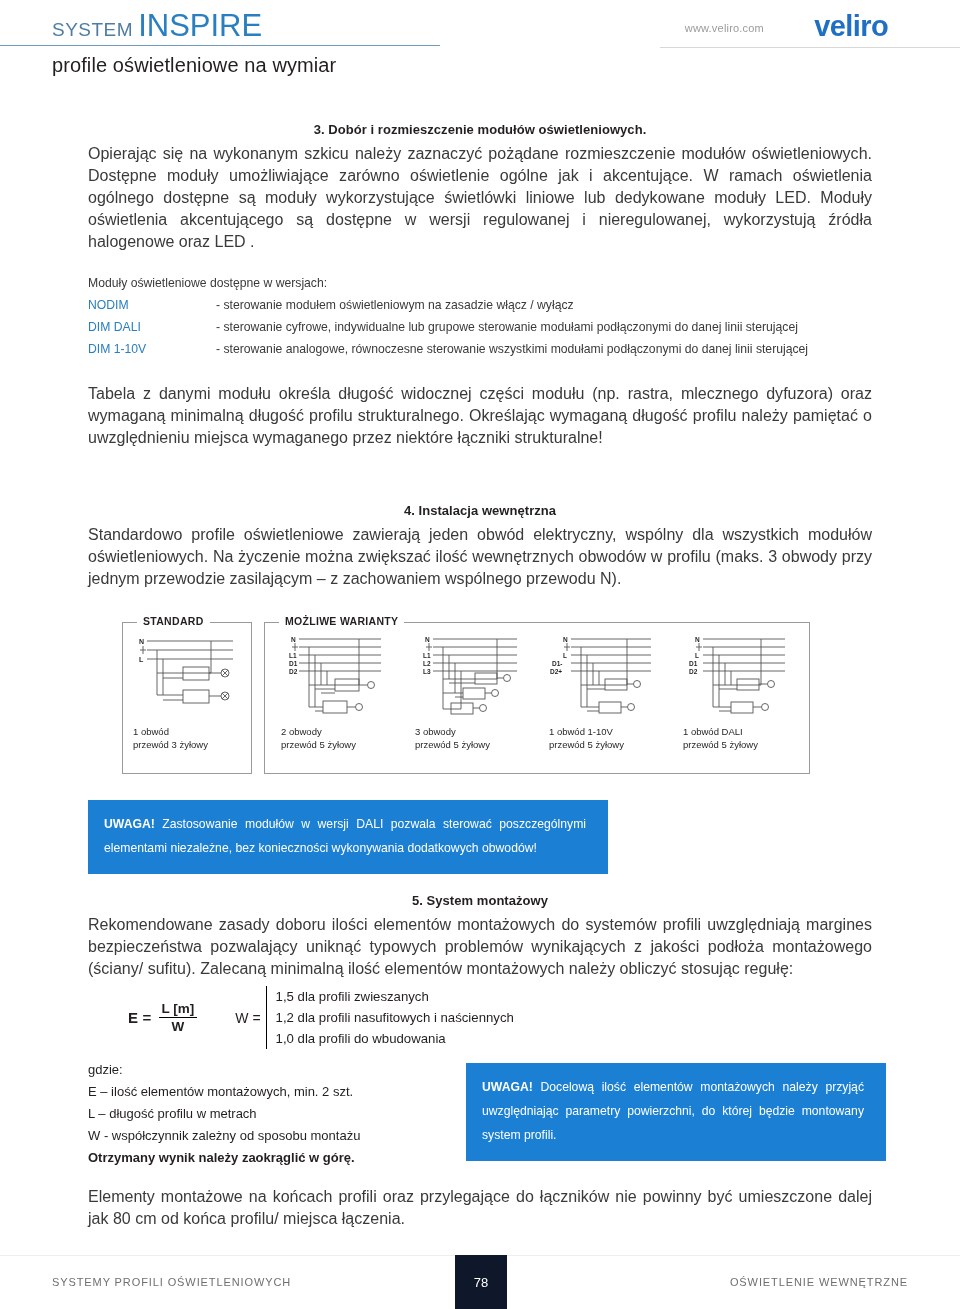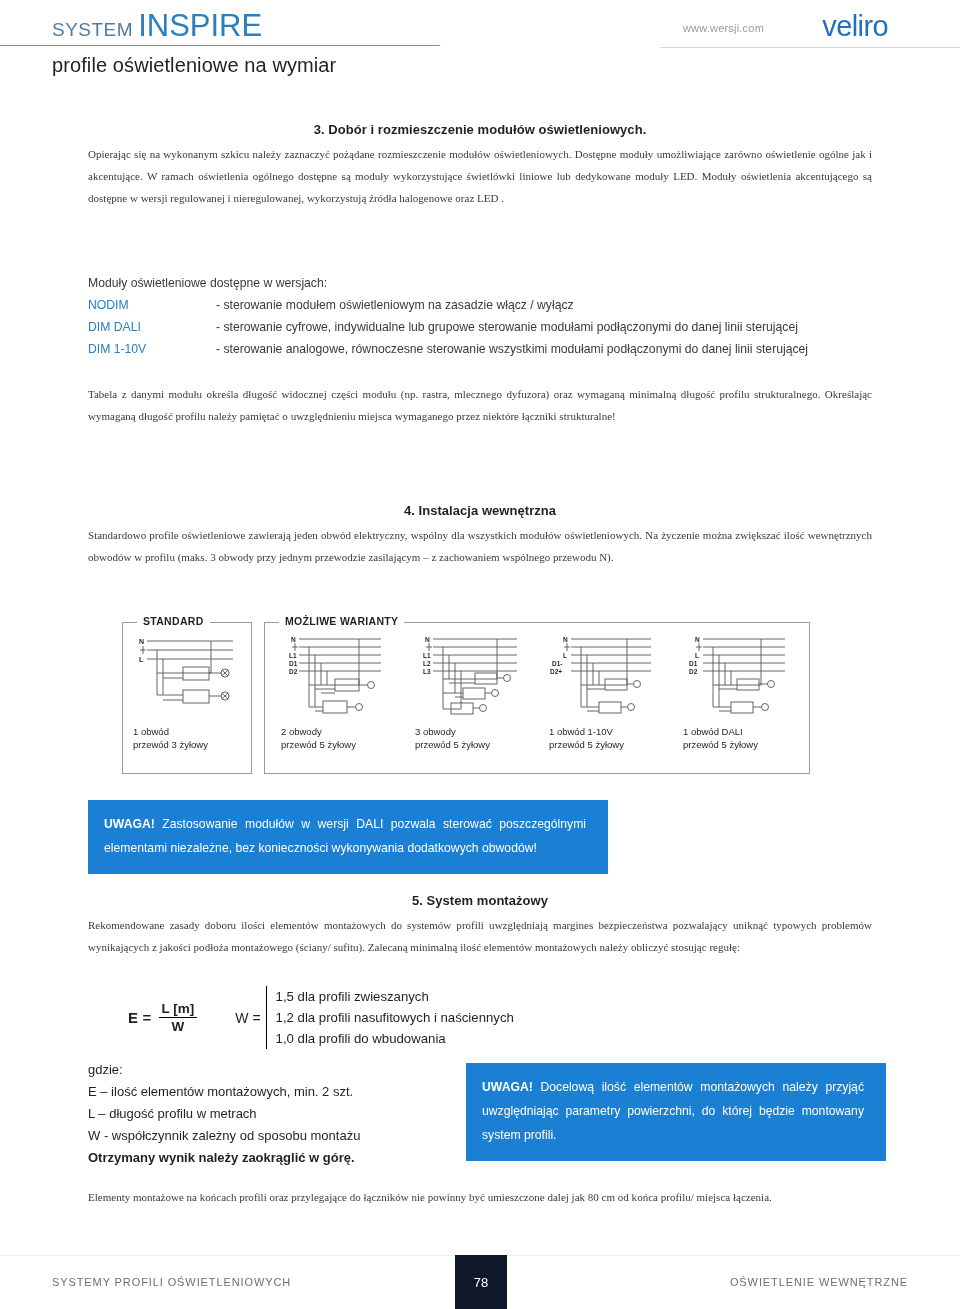--- a/index.html
+++ b/index.html
@@ -35,29 +35,29 @@
   .tagline {
     position: absolute; left: 52px; top: 54px;
     font-size: 20px; font-weight: 300; color: #231f20; letter-spacing: 0.1px;
   }
   .brand-url {
     position: absolute; right: 196px; top: 22px;
     font-size: 11px; color: #9b9b9b; letter-spacing: 0.2px;
   }
   .brand-veliro {
     position: absolute; right: 72px; top: 10px;
-    font-size: 29px; color: #1f6fc4; font-weight: 400; letter-spacing: -0.6px;
+    font-size: 29px; color: #1f6fc4; font-weight: 700; letter-spacing: -0.6px;
   }
   h3.sec {
     font-size: 13px; font-weight: 700; color: #231f20;
     margin: 0 0 6px 0; letter-spacing: 0.05px; text-align: center;
   }
   p.para {
-    font-size: 11px; line-height: 22px; color: #3a3a3a;
-    margin: 0; text-align: justify; letter-spacing: 0.01px; font-family: Liberation Serif, serif;
+    font-size: 16px; line-height: 22px; color: #3a3a3a;
+    margin: 0; text-align: justify; letter-spacing: 0.01px;
   }
   .block { position: absolute; }
 
   
   .mod-intro { font-size: 12.2px; line-height: 22px; color: #3a3a3a; margin: 0; }
   .mod-row { display: flex; font-size: 12.2px; line-height: 22px; color: #3a3a3a; }
   .mod-key { color: #2a7fc0; width: 128px; flex: 0 0 128px; }
   .mod-val { flex: 1; }
 
   
@@ -124,21 +124,21 @@
 
 <div class="page">
 
   <div class="header">
     <div class="rule-left"></div>
     <div class="rule-right"></div>
     <div class="brand-left">
       <span class="brand-system">SYSTEM</span><span class="brand-inspire">INSPIRE</span>
     </div>
     <div class="tagline">profile oświetleniowe na wymiar</div>
-    <div class="brand-url">www.wersji.com</div>
+    <div class="brand-url">www.veliro.com</div>
     <div class="brand-veliro">veliro</div>
   </div>
 
   <div class="block" style="left:88px; top:122px; width:784px;">
     <h3 class="sec">3. Dobór i rozmieszczenie modułów oświetleniowych.</h3>
     <p class="para">Opierając się na wykonanym szkicu należy zaznaczyć pożądane rozmieszczenie modułów oświetleniowych. Dostępne moduły umożliwiające zarówno oświetlenie ogólne jak i akcentujące. W ramach oświetlenia ogólnego dostępne są moduły wykorzystujące świetlówki liniowe lub dedykowane moduły LED. Moduły oświetlenia akcentującego są dostępne w wersji regulowanej i nieregulowanej, wykorzystują źródła halogenowe oraz LED .</p>
   </div>
 
   <div class="block" style="left:88px; top:272px; width:784px;">
     <p class="mod-intro">Moduły oświetleniowe dostępne w wersjach:</p>

